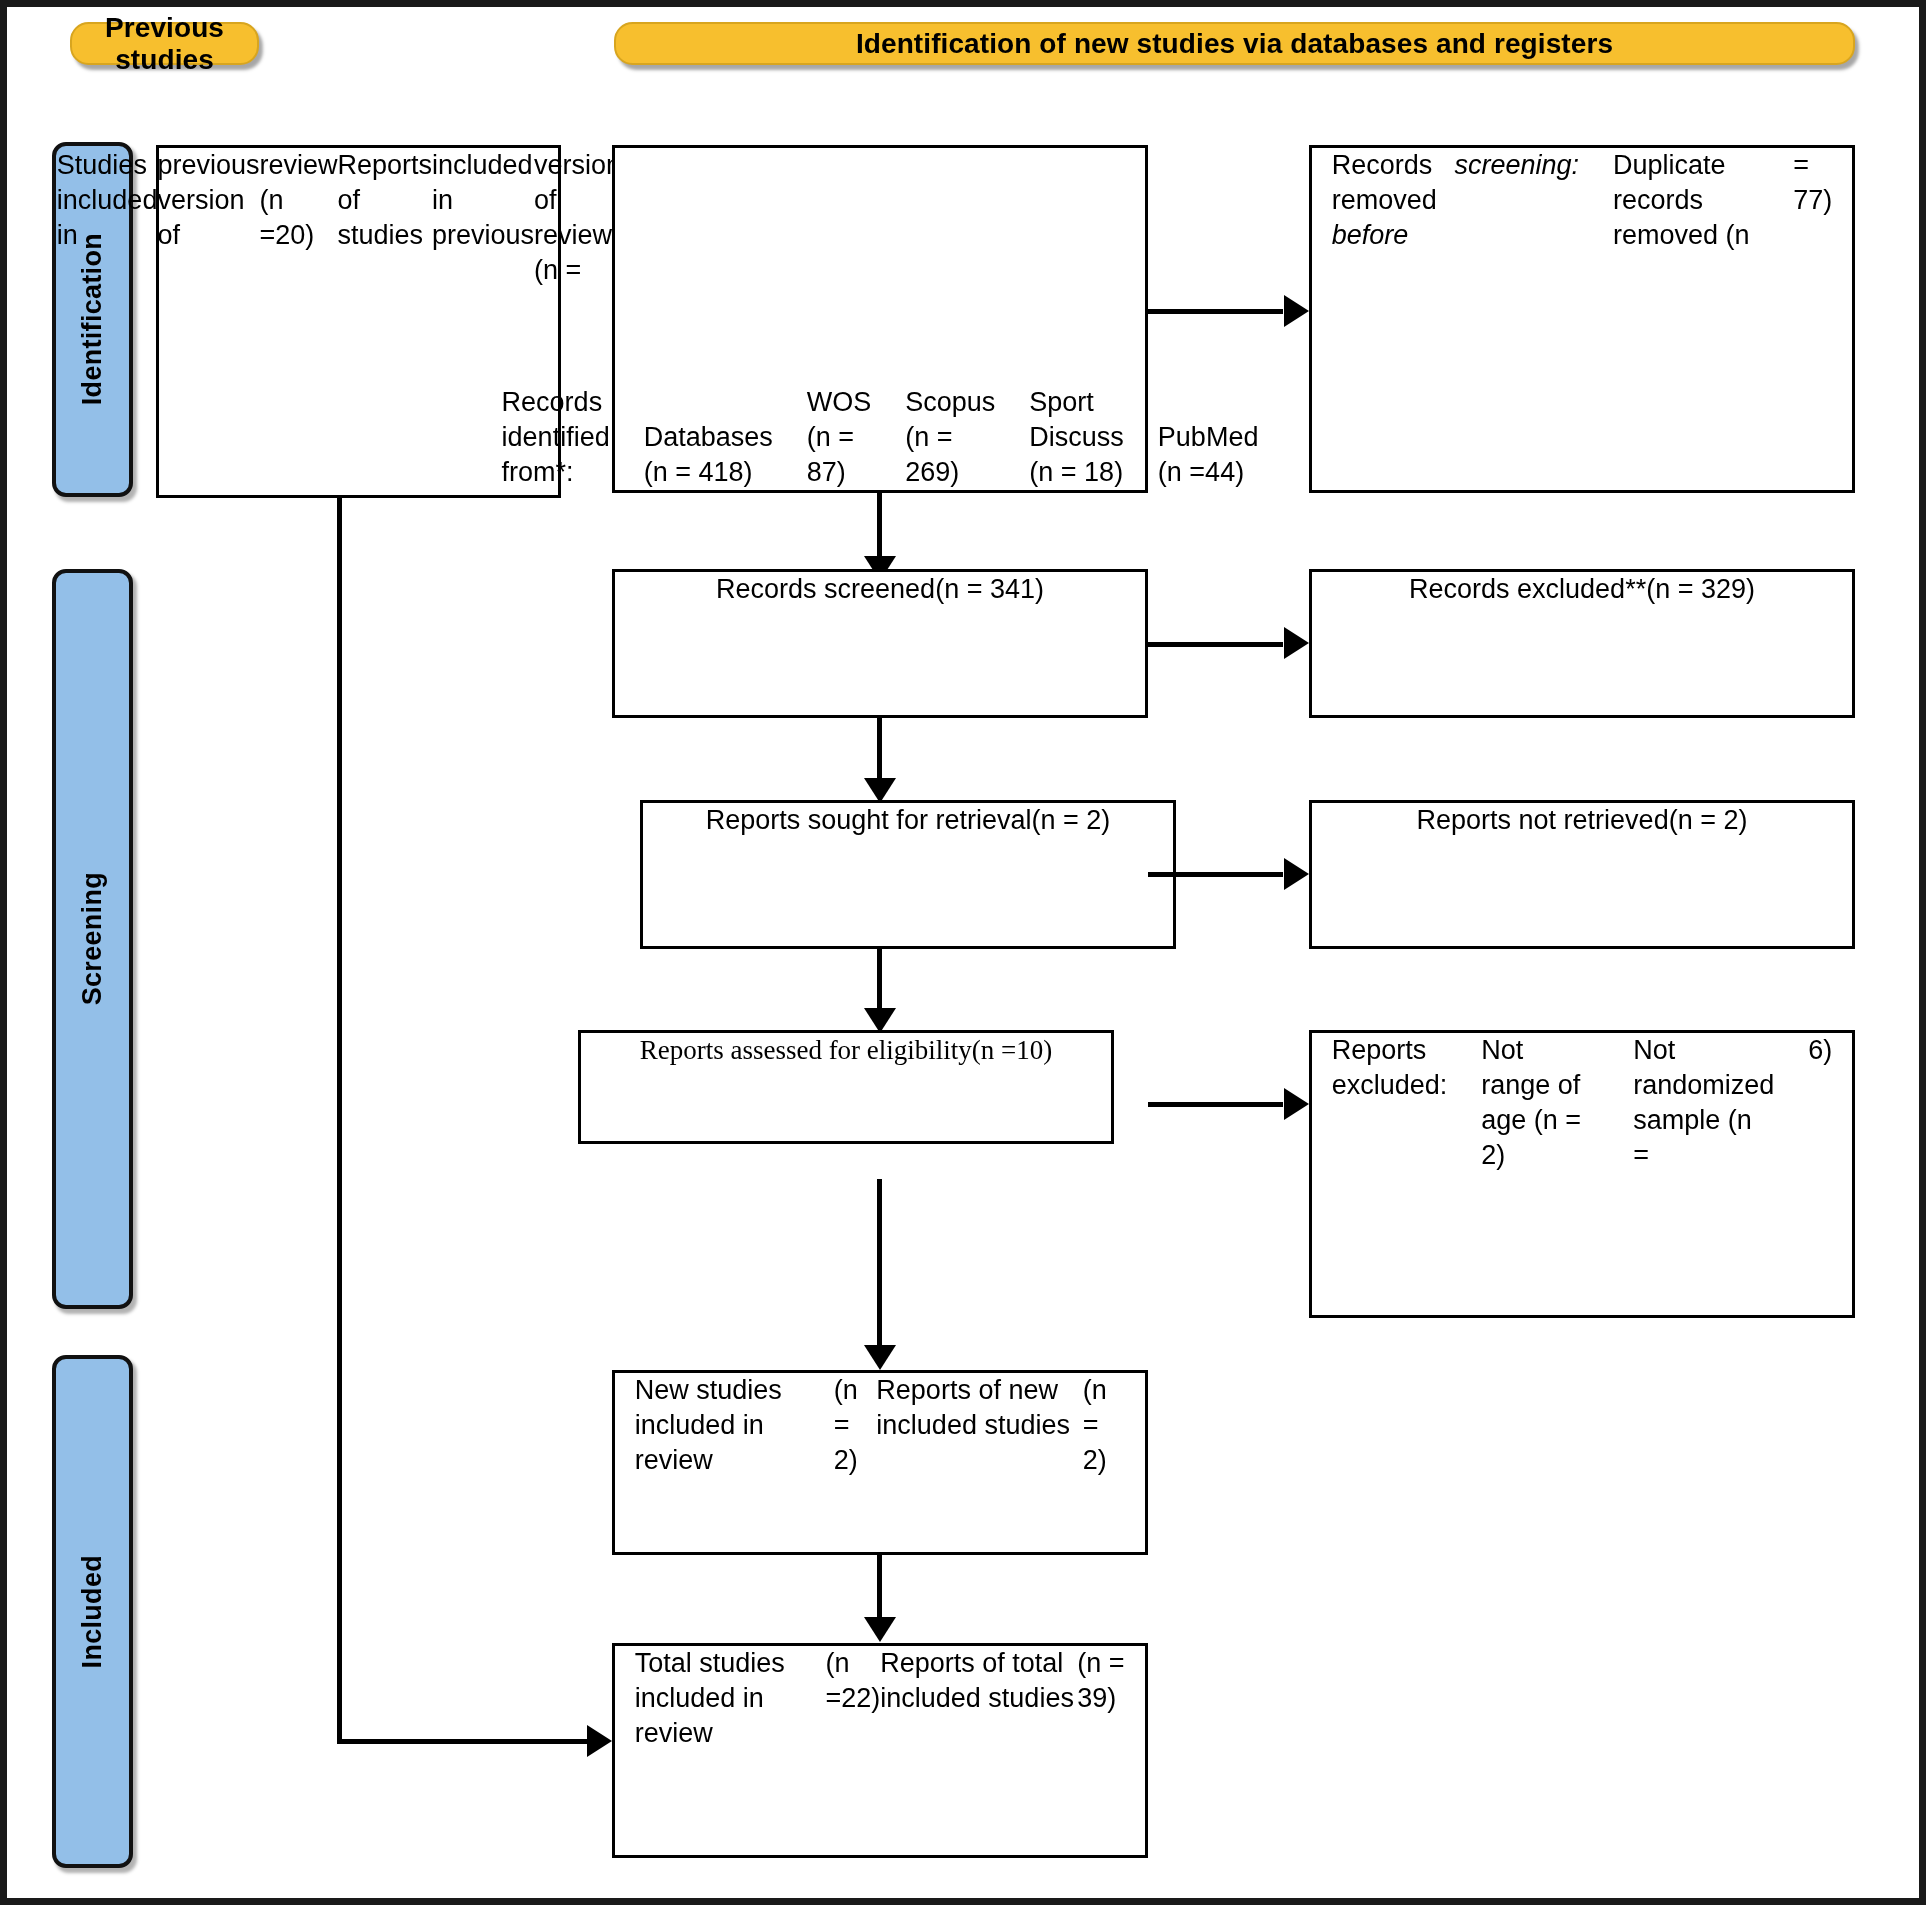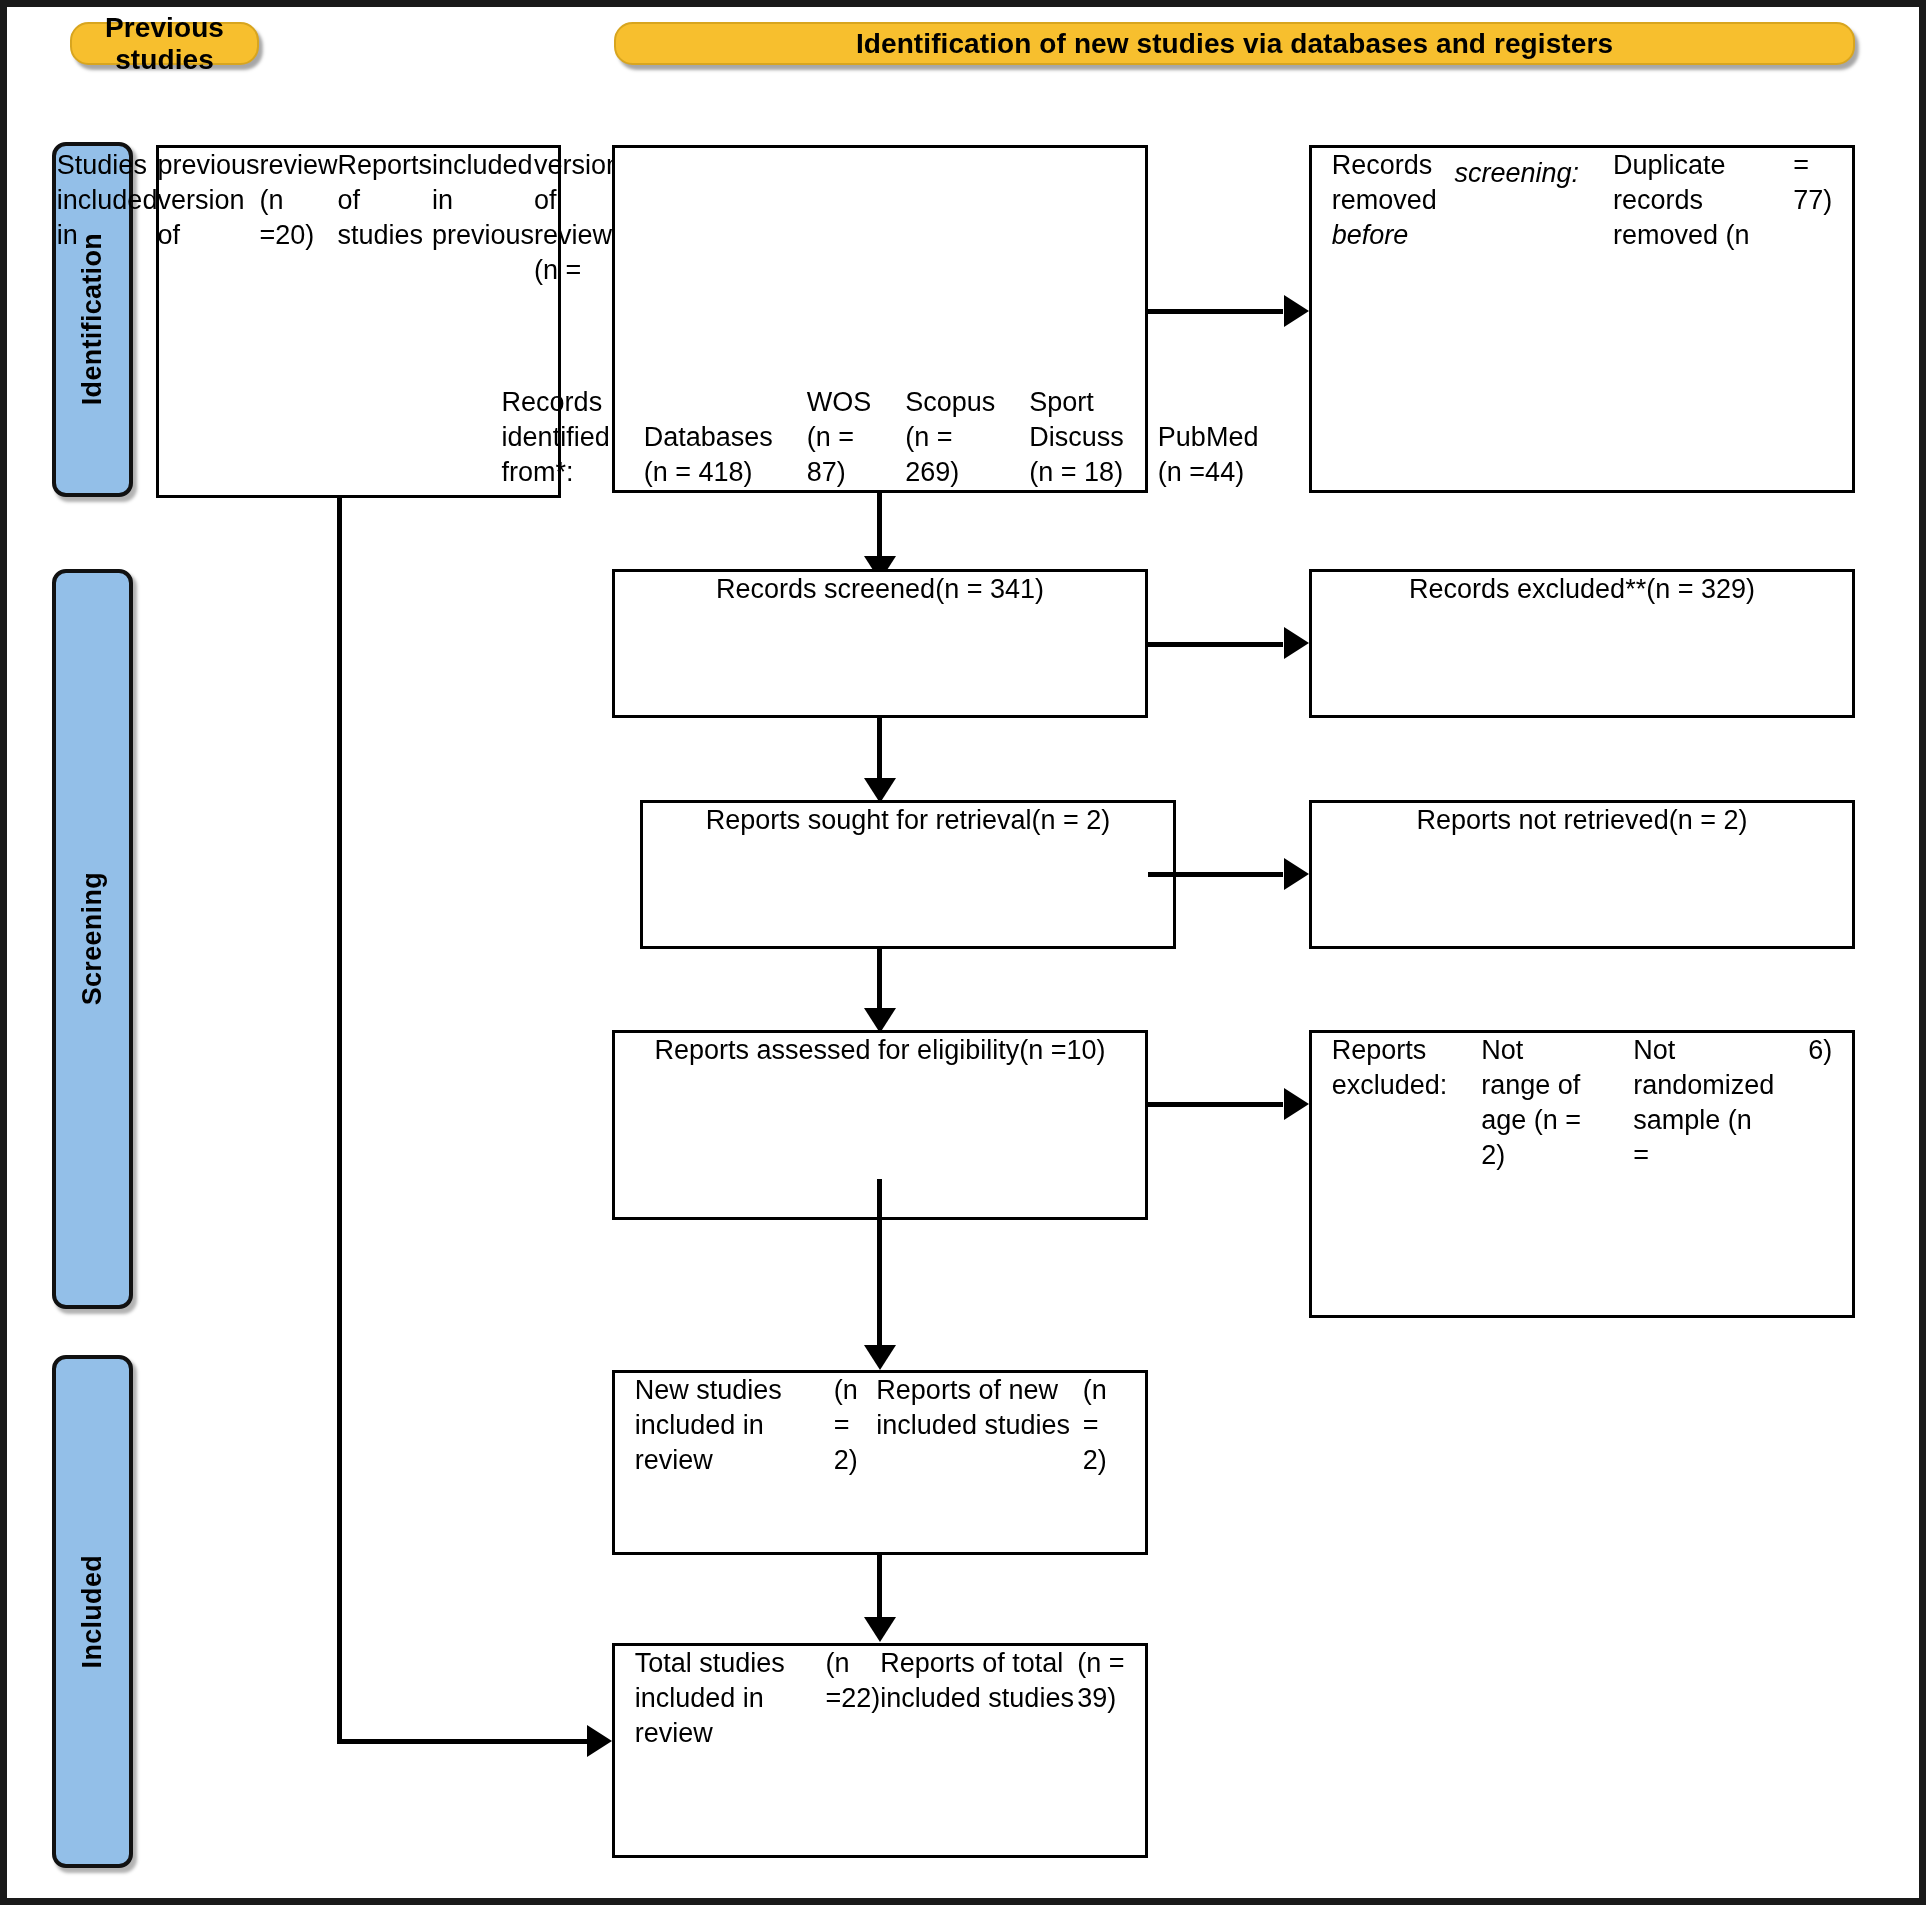--- a/index.html
+++ b/index.html
@@ -69,21 +69,21 @@
   }
   .box .line {
     font-size: 27px;
     line-height: 1.30;
     color: #000000;
     white-space: pre-wrap;
   }
   .box .line.ind {
     padding-left: 34px;
   }
-  .box .line.it { font-style: italic; margin-top: 8px; }
+  .box .line.it { font-style: italic; }
   .spacer { height: 31px; }
 
   
   .vline { background: #000000; }
   .hline { background: #000000; }
   .arrow-down {
     width: 0; height: 0;
     border-left: 16.4px solid transparent;
     border-right: 16.4px solid transparent;
     border-top: 25px solid #000000;
@@ -178,21 +178,21 @@
     <div class="line">Reports not retrieved</div>
     <div class="line">(n = 2)</div>
   </div>
 
   <div class="abs hline" style="left:1141px; top:865px; width:135px; height:4.9px;"></div>
   <div class="abs arrow-right" style="left:1277px; top:851px;"></div>
 
   <div class="abs vline" style="left:870px; top:941px; width:4.9px; height:67px;"></div>
   <div class="abs arrow-down" style="left:857px; top:1001px;"></div>
 
-  <div class="abs box" style="left:605px; top:1023px; width:536px; height:190px;">
+  <div class="abs box" style="left:571px; top:1023px; width:536px; height:114px;font-family:Liberation Serif, serif;">
     <div class="line">Reports assessed for eligibility</div>
     <div class="line">(n =10)</div>
   </div>
 
   <div class="abs box" style="left:1302px; top:1023px; width:546px; height:288px;">
     <div class="line">Reports excluded:</div>
     <div class="line ind">Not range of age (n = 2)</div>
     <div class="line ind">Not randomized sample (n =</div>
     <div class="line ind">6)</div>
   </div>

